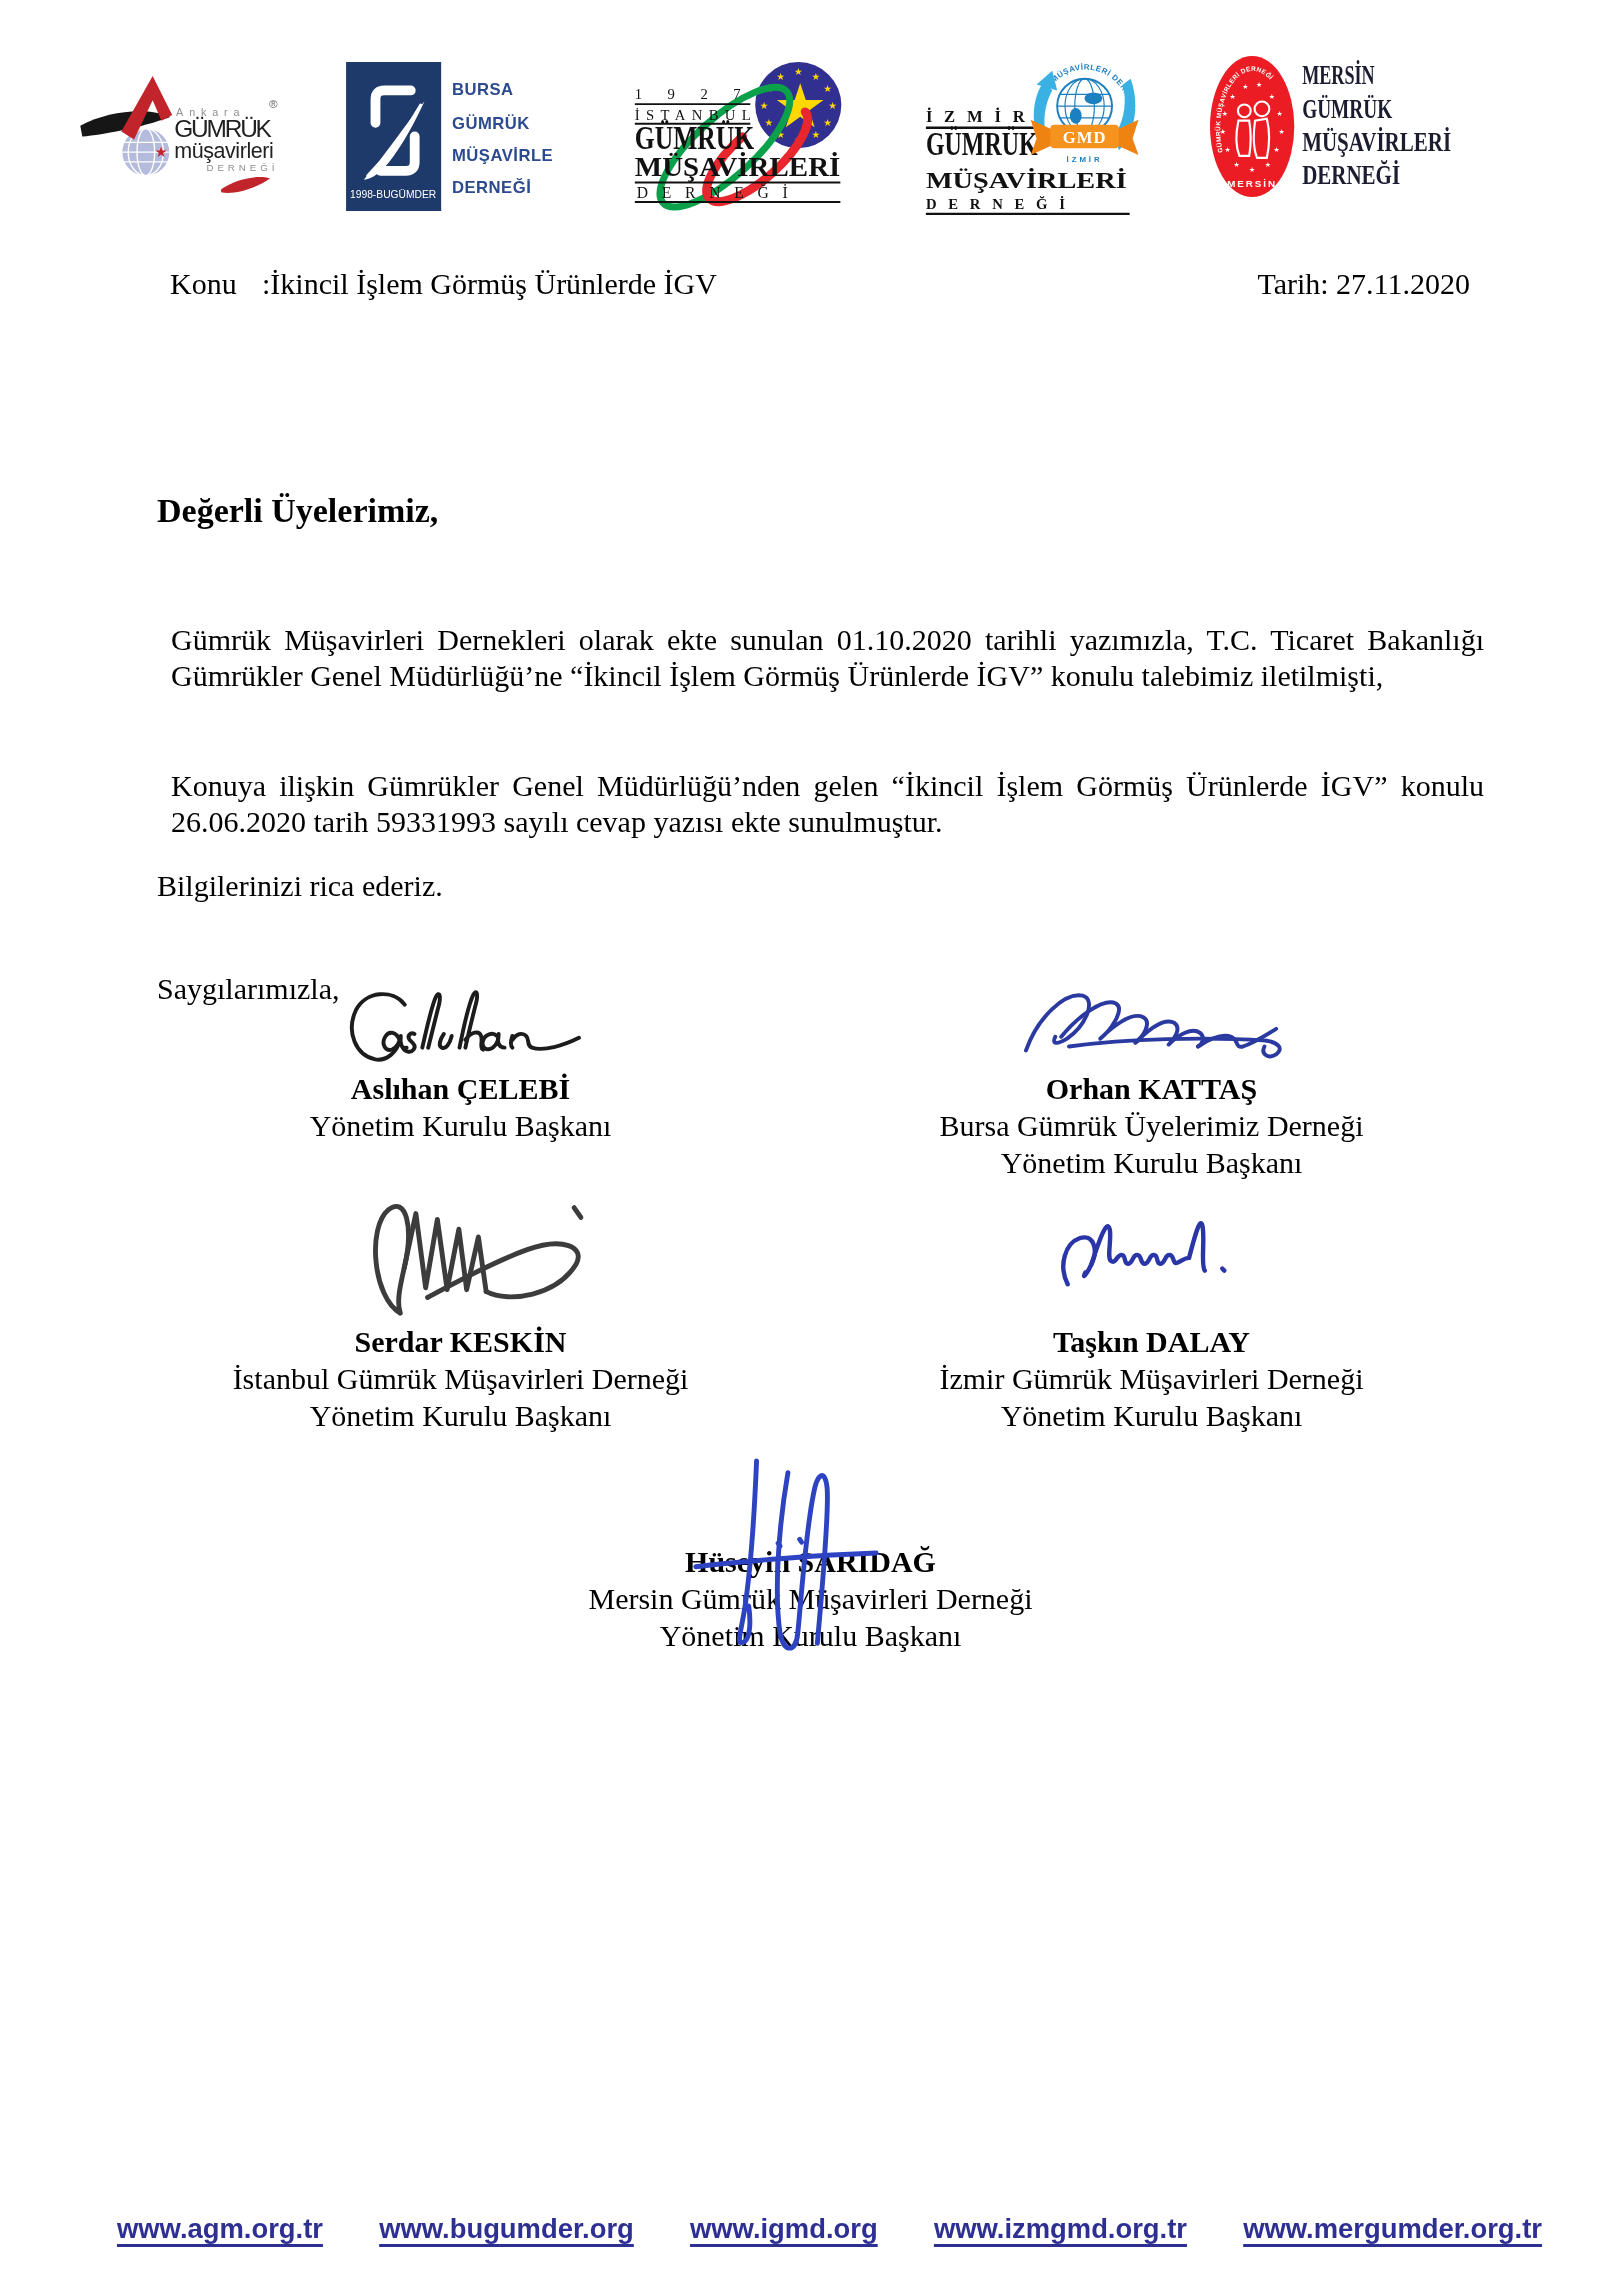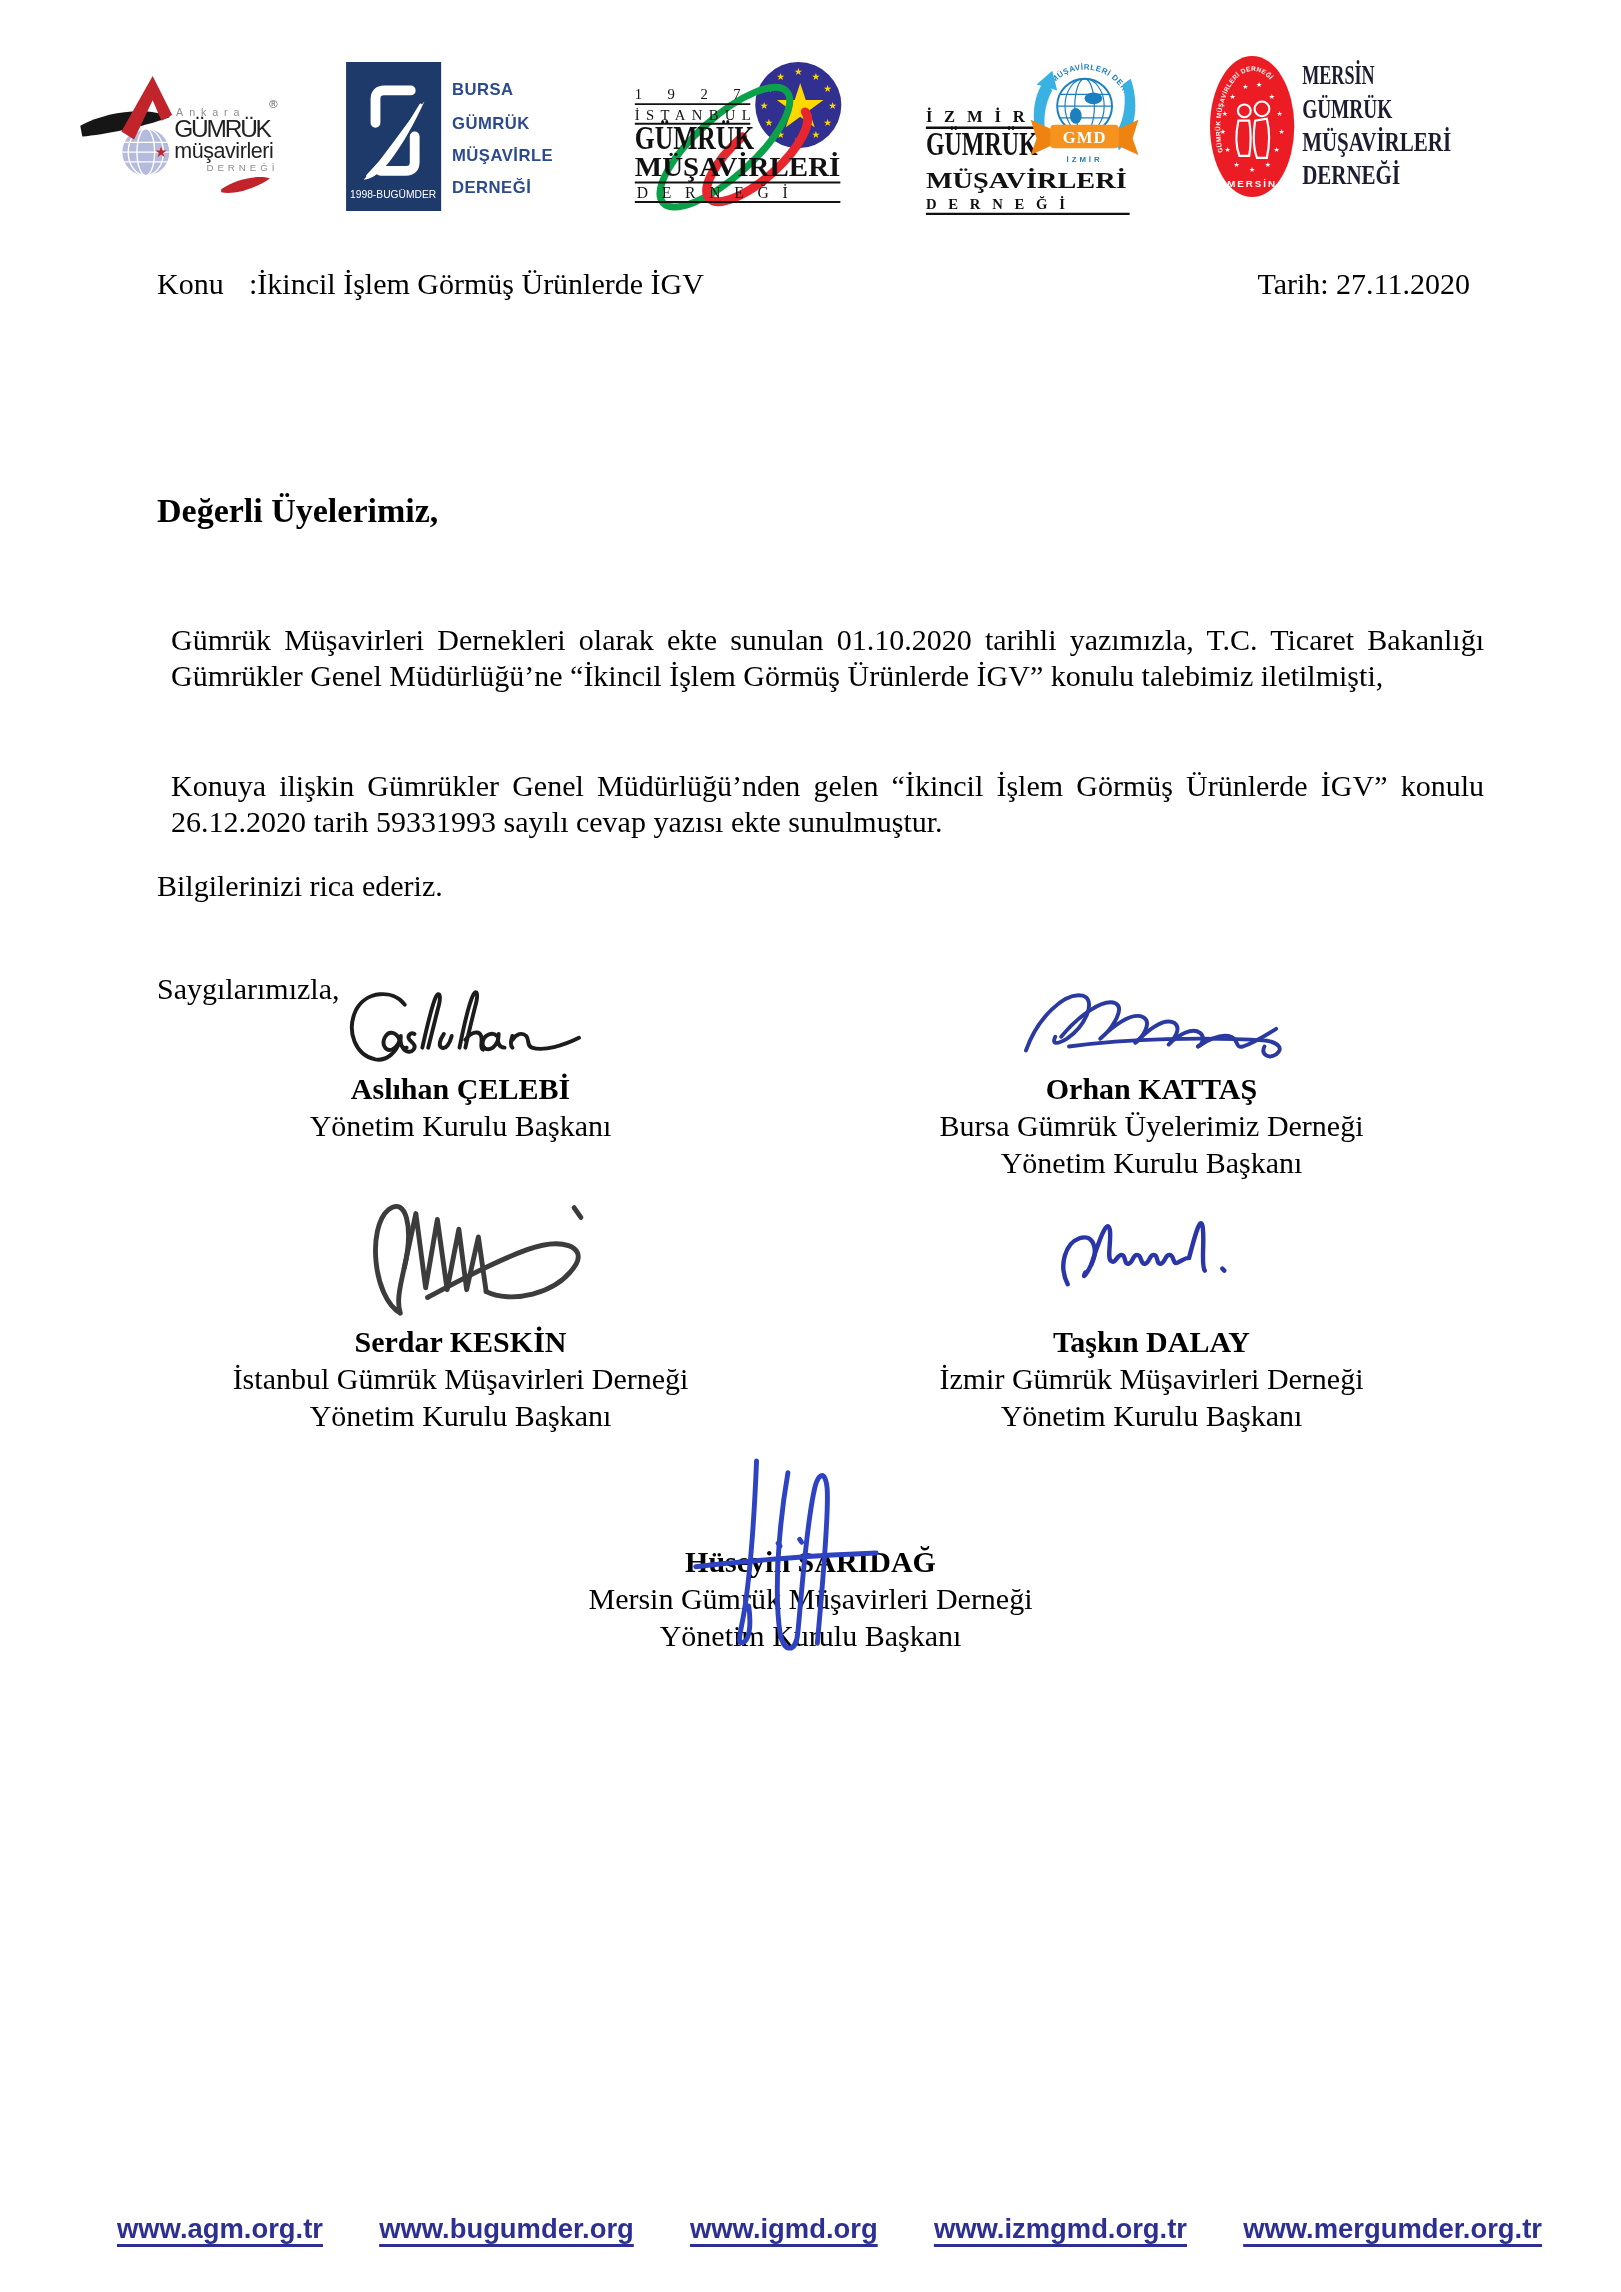--- a/index.html
+++ b/index.html
@@ -10,21 +10,21 @@
     font-family:"Liberation Serif", serif; color:#000;
   }
   svg { display:block; }
 
   
   .logo { position:absolute; }
 
   
   .konu-row { position:absolute; left:157px; top:267px; width:1313px;
               display:flex; justify-content:space-between; font-size:30px; }
-  .konu-label { display:inline-block; width:92px; }
+  .konu-label { display:inline-block; width:92px;margin-left:13px; }
   .salutation { position:absolute; left:157px; top:492px; font-size:34px; font-weight:bold; }
   .para { position:absolute; left:157px; width:1313px; font-size:30px;
           line-height:36px; text-align:justify; margin:14px; }
   .p1 { top:608px; }
   .p2 { top:754px; }
   .line { position:absolute; left:157px; font-size:30px; line-height:36px; }
   .closing1 { top:868px; }
   .closing2 { top:943px;margin-top:28px; }
 
   
@@ -200,21 +200,21 @@
 
   <div class="konu-row">
     <div>
       <span class="konu-label">Konu</span><span>:İkincil İşlem Görmüş Ürünlerde İGV</span>
     </div>
     <div>Tarih: 27.11.2020</div>
   </div>
 
   <div class="salutation">Değerli Üyelerimiz,</div>
   <p class="para p1">Gümrük Müşavirleri Dernekleri olarak ekte sunulan 01.10.2020 tarihli yazımızla, T.C. Ticaret Bakanlığı Gümrükler Genel Müdürlüğü’ne “İkincil İşlem Görmüş Ürünlerde İGV” konulu talebimiz iletilmişti,</p>
-  <p class="para p2">Konuya ilişkin Gümrükler Genel Müdürlüğü’nden gelen “İkincil İşlem Görmüş Ürünlerde İGV” konulu 26.12.2020 tarih 59331993 sayılı cevap yazısı ekte sunulmuştur.</p>
+  <p class="para p2">Konuya ilişkin Gümrükler Genel Müdürlüğü’nden gelen “İkincil İşlem Görmüş Ürünlerde İGV” konulu 26.06.2020 tarih 59331993 sayılı cevap yazısı ekte sunulmuştur.</p>
   <div class="line closing1">Bilgilerinizi rica ederiz.</div>
   <div class="line closing2">Saygılarımızla,</div>
 
   <svg class="sig-ink" style="left:328px; top:985px;" width="265" height="93" viewBox="0 0 270 95">
     <g stroke-width="4" stroke="#1c1c1c">
       <path d="M78,20 C66,4 38,6 28,26 C18,48 28,72 48,76 C60,78 70,68 73,57"></path>
       <path d="M73,57 C70,48 62,46 58,53 C54,60 58,68 65,66 C70,64 73,58 74,52 C73,60 75,66 80,64"></path>
       <path d="M88,50 C84,48 80,52 83,56 C87,60 90,62 87,66 C84,70 78,68 76,64"></path>
       <path d="M96,64 C100,46 106,20 110,12 C113,6 116,10 112,24 C108,40 104,56 102,64"></path>
       <path d="M118,50 C114,56 112,62 116,64 C120,66 124,60 126,52"></path>

